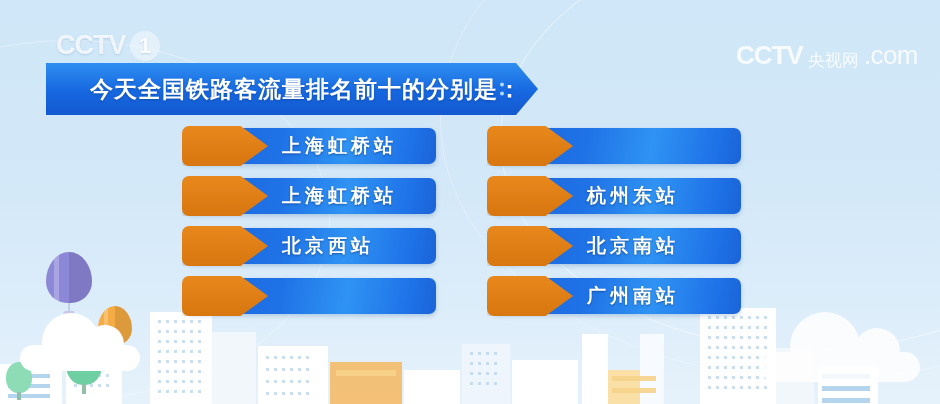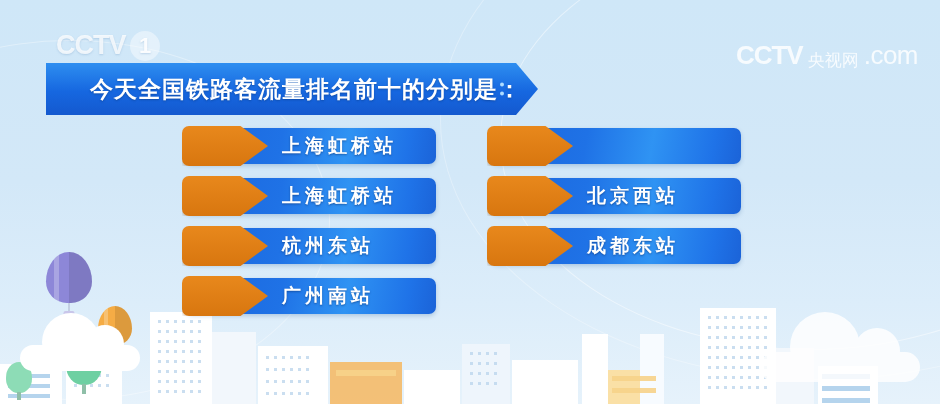--- a/index.html
+++ b/index.html
@@ -423,31 +423,34 @@
     <div class="station-row">
       <span class="marker"></span>
     </div>
 
     <div class="station-row">
       <span class="marker"></span>
       <span class="name">上海虹桥站</span>
     </div>
     <div class="station-row">
       <span class="marker"></span>
+      <span class="name">杭州东站</span>
+    </div>
+
+    <div class="station-row">
+      <span class="marker"></span>
       <span class="name">北京西站</span>
     </div>
 
     <div class="station-row">
       <span class="marker"></span>
-      <span class="name">杭州东站</span>
-    </div>
-
-    <div class="station-row">
-      <span class="marker"></span>
-      <span class="name">成都东站</span>
+      <span class="name">北京南站</span>
+    </div>
+    <div class="station-row">
+      <span class="marker"></span>
     </div>
 
     <div class="station-row">
       <span class="marker"></span>
       <span class="name">广州南站</span>
     </div>
   </div>
 
 </div>
 

